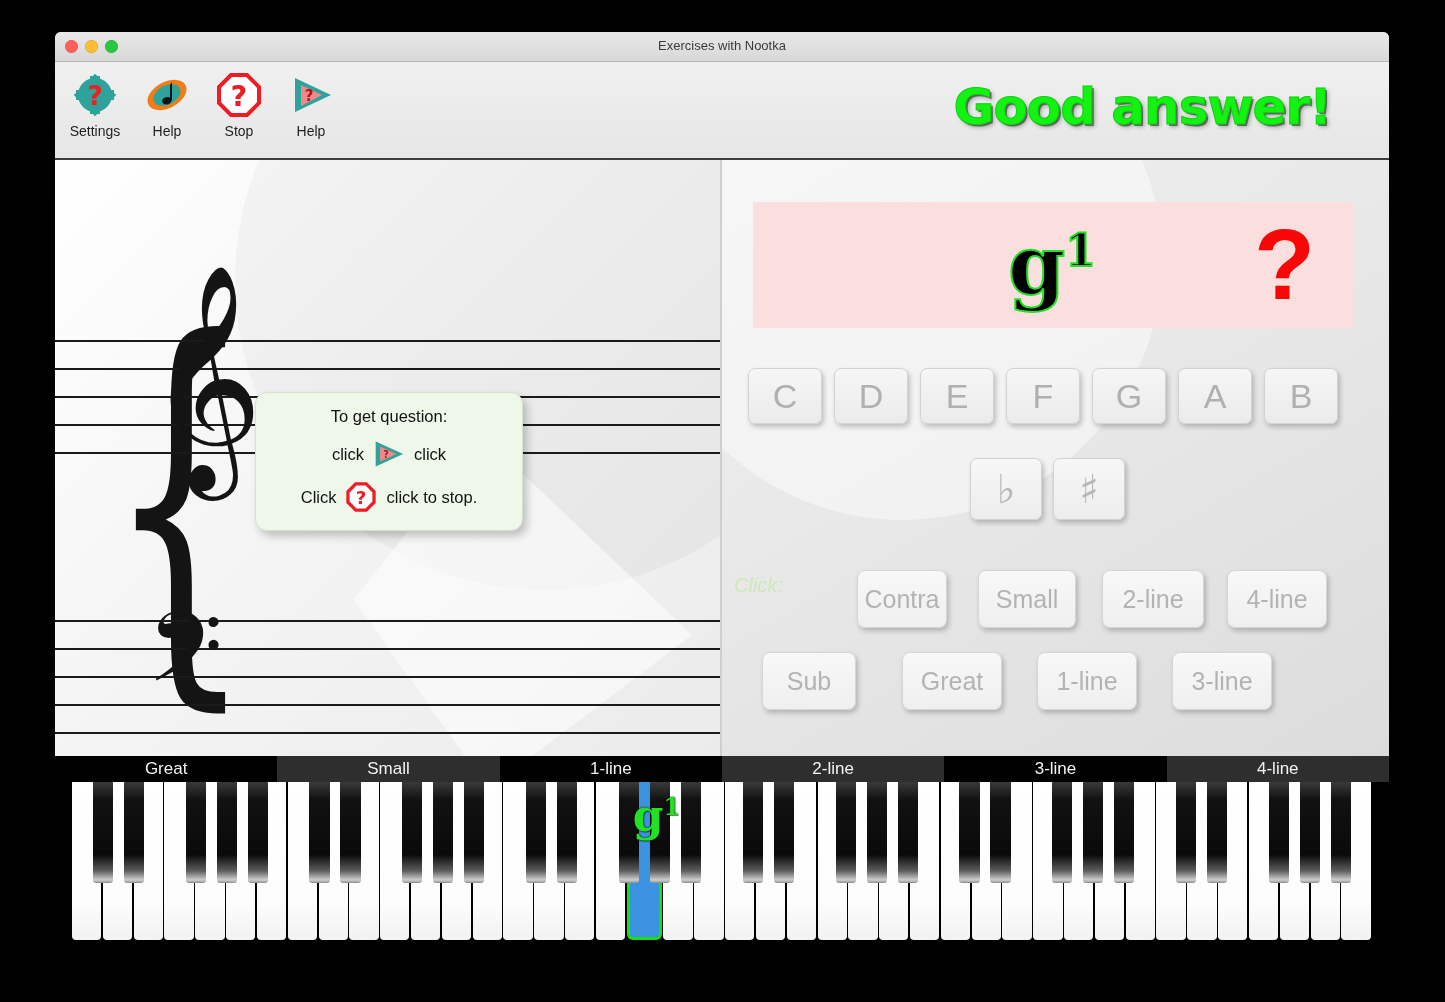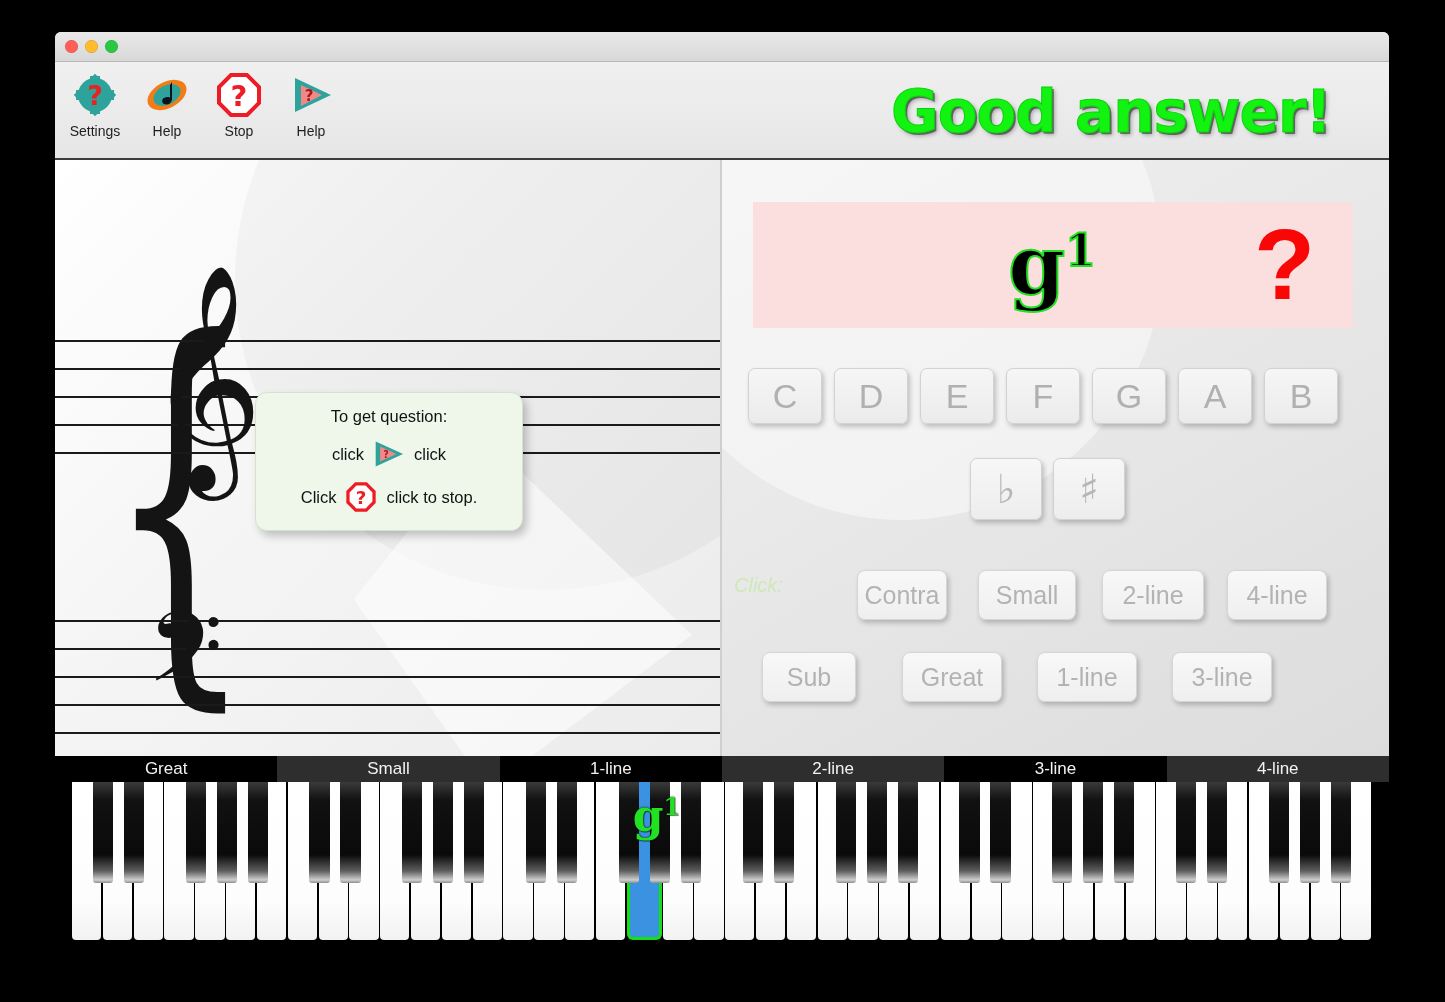--- a/index.html
+++ b/index.html
@@ -47,21 +47,21 @@
   .tb-item{
     width:72px; display:flex; flex-direction:column;
     align-items:center; justify-content:flex-start;
     padding-top:6px; cursor:pointer;
   }
   .tb-icon{ width:46px; height:46px; position:relative; }
   .tb-label{ font-size:14px; color:#1e1e1e; margin-top:5px; }
 
   .goodanswer{
     position:absolute; right:58px; top:16px;
-    font-size:58px; font-weight:bold; font-style:normal;
+    font-size:50px; font-weight:bold; font-style:normal;
     color:#12f312; letter-spacing:-1px;
     font-family:"DejaVu Sans", sans-serif;
     text-shadow: 2px 2px 0 rgba(0,0,0,.45), 3px 3px 4px rgba(0,0,0,.30);
     -webkit-text-stroke:1px #0bd30b;
   }
 
   
   .body{ position:relative; height:596px; display:flex; }
 
   
@@ -173,21 +173,21 @@
     font-size:40px; color:#b6b6b6; cursor:pointer;
     font-family:"DejaVu Serif", serif;
   }
 
   .oct-wrap{ position:absolute; left:0; top:400px; width:100%; height:160px; }
   .oct-wm{
     position:absolute; left:12px; top:14px;
     font-size:20px; color:#cfe8b8; font-style:italic;
   }
   .obtn{
-    position:absolute; height:50px; border-radius:8px;
+    position:absolute; height:58px; border-radius:8px;
     background:linear-gradient(#f8f8f8,#efefef);
     border:1px solid #d6d6d6;
     box-shadow:2px 3px 5px rgba(0,0,0,.22);
     display:flex; align-items:center; justify-content:center;
     font-size:25px; color:#b3b3b3; cursor:pointer;
     padding:0 16px;
   }
 
   
   .piano{
@@ -238,20 +238,21 @@
 <div id="app">
 
   <div class="window">
 
     <div class="titlebar">
       <div class="traffic">
         <div class="dot red"></div>
         <div class="dot yellow"></div>
         <div class="dot green"></div>
       </div>
+      <div class="win-title">Exercises with Nootka</div>
     </div>
 
     <div class="toolbar">
       <div class="tb-items">
 
         <div class="tb-item">
           <div class="tb-icon">
             <svg viewBox="0 0 46 46" width="46" height="46">
               <g fill="#2ea39c">
                 <rect x="4" y="18" width="38" height="10"></rect>

